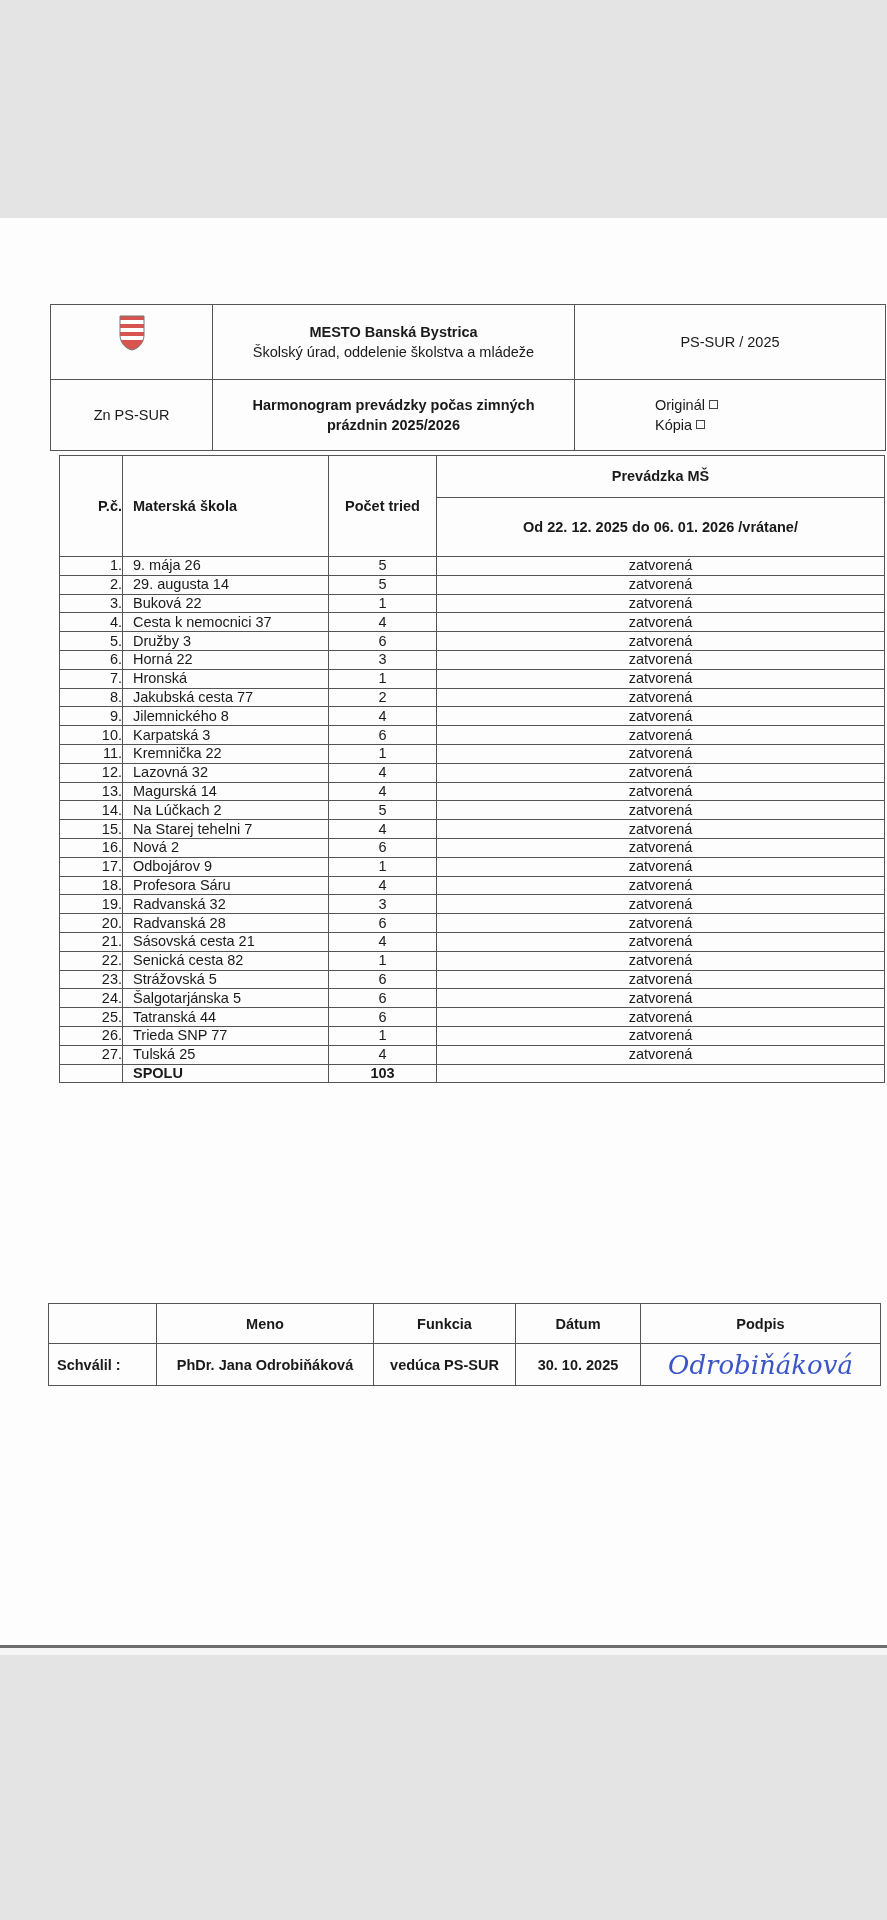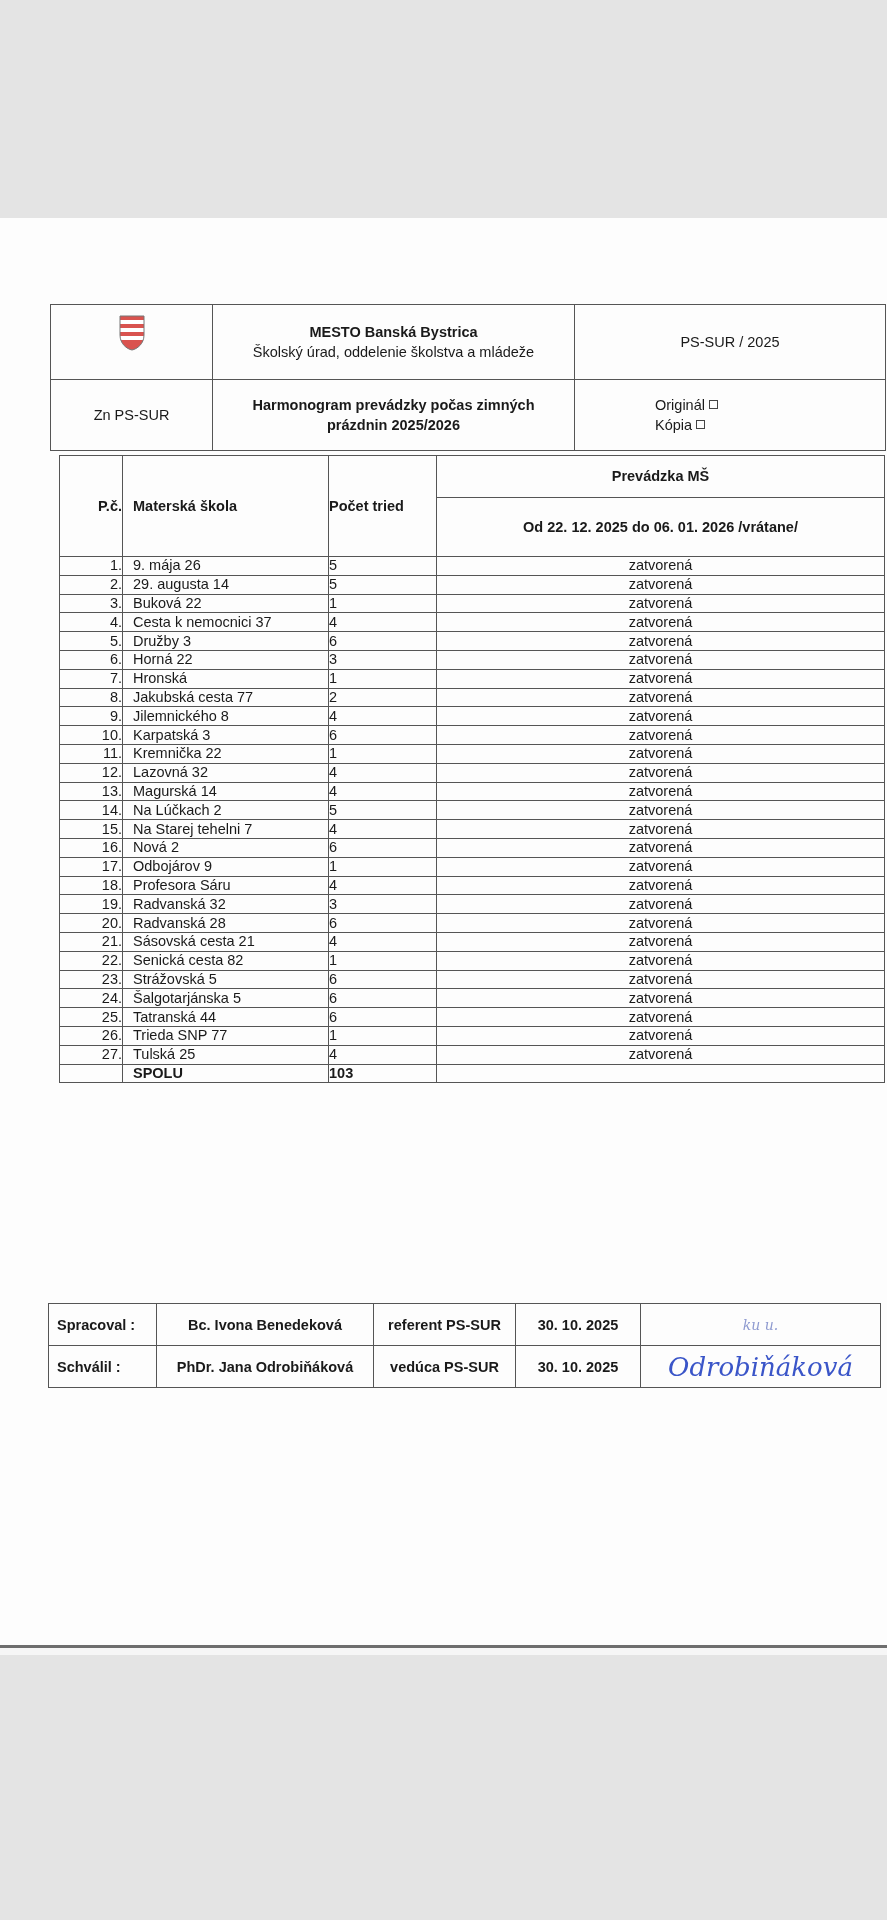--- a/index.html
+++ b/index.html
@@ -35,21 +35,21 @@
   .hdr b { font-weight: bold; }
   .hdr .orig { text-align: left; padding-left: 80px; }
   .chk { display: inline-block; width: 7px; height: 7px; border: 1px solid #444; margin-left: 4px; vertical-align: 1px; }
 
   
   .main { left: 59px; top: 455px; width: 825px; }
   .main td { font-size: 14.5px; height: 17.8px; line-height: 17px; }
   .main .h td { font-weight: bold; }
   .main .num { text-align: right; }
   .main .name { padding-left: 10px; text-align: left; }
-  .main .cnt { }
+  .main .cnt { text-align: center; }
   .main .st { text-align: center; }
   .main .total td { font-weight: bold; }
 
   
   .sig { left: 48px; top: 1303px; width: 832px; }
   .sig td { font-size: 14.5px; text-align: center; font-weight: bold; }
   .sig .hrow td { height: 39px; }
   .sig .drow td { height: 41px; }
   .sig .lbl { text-align: left; padding-left: 8px; }
   .sign { font-family: "DejaVu Serif", serif; font-style: italic; color: #3a55c8; font-weight: normal; }
@@ -302,26 +302,26 @@
 
 <table class="sig">
   <colgroup>
       <col style="width:108px">
       <col style="width:217px">
       <col style="width:142px">
       <col style="width:125px">
       <col style="width:240px">
     </colgroup>
   <tbody>
-  <tr class="drow">
-    <td class="lbl">Spracoval :</td>
-    <td>Bc. Ivona Benedeková</td>
-    <td>referent PS-SUR</td>
-    <td>30. 10. 2025</td>
-    <td><span class="sign sign1">ku u.</span></td>
+      <tr class="hrow">
+    <td></td>
+    <td>Meno</td>
+    <td>Funkcia</td>
+    <td>Dátum</td>
+    <td>Podpis</td>
   </tr>
   <tr class="drow">
     <td class="lbl">Schválil :</td>
     <td>PhDr. Jana Odrobiňáková</td>
     <td>vedúca PS-SUR</td>
     <td>30. 10. 2025</td>
     <td><span class="sign sign2">Odrobiňáková</span></td>
   </tr>
 </tbody>
   </table>

